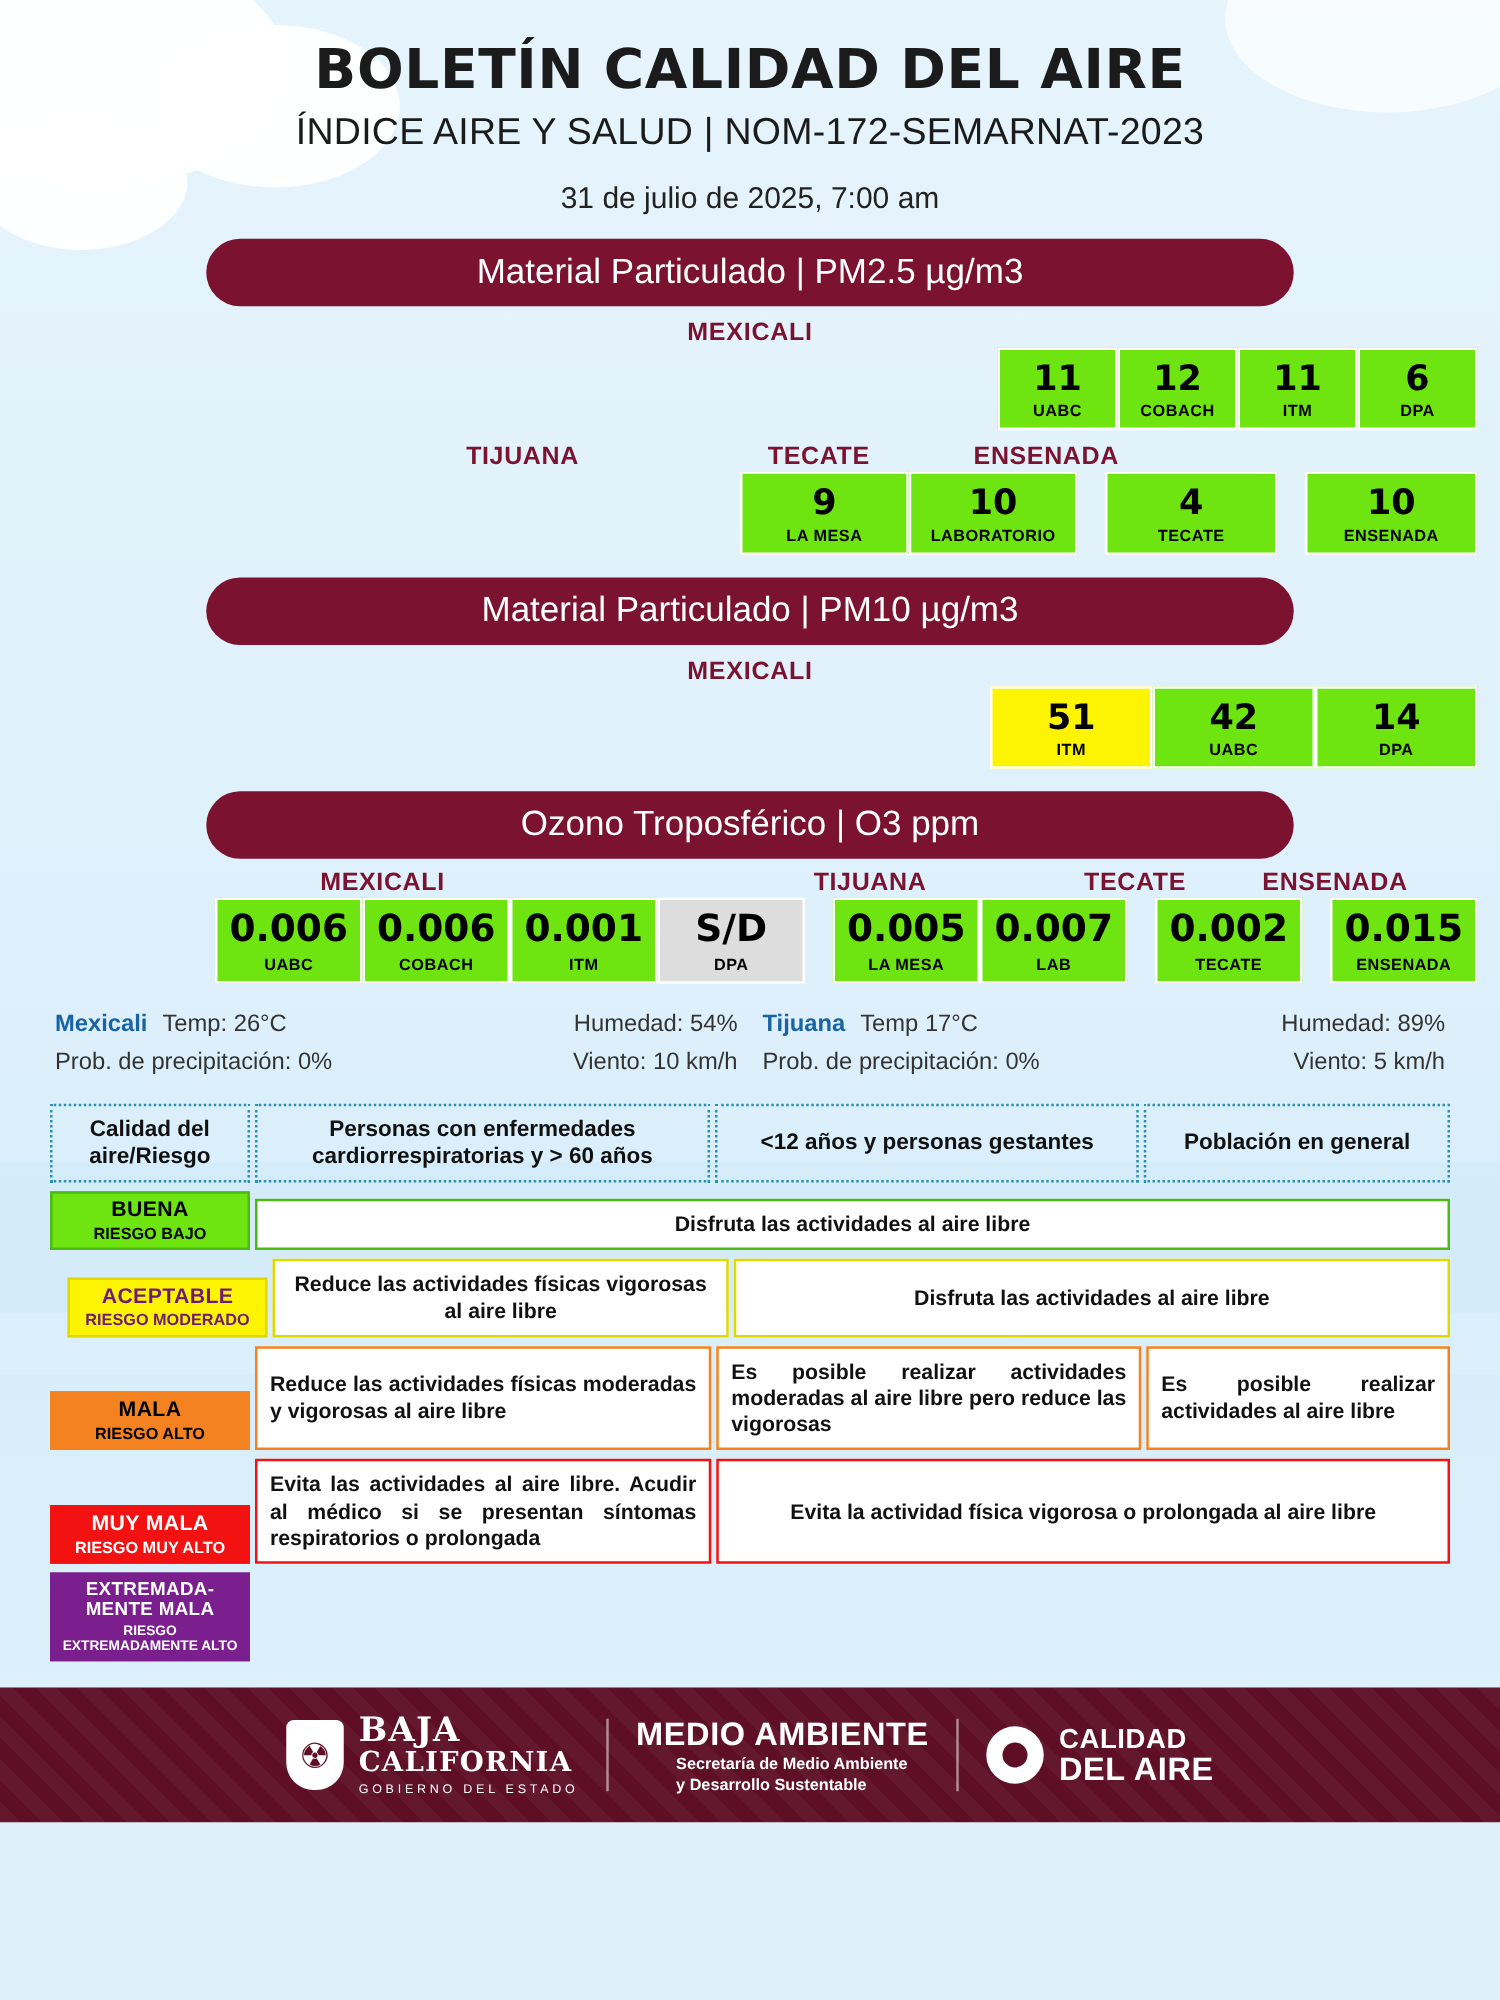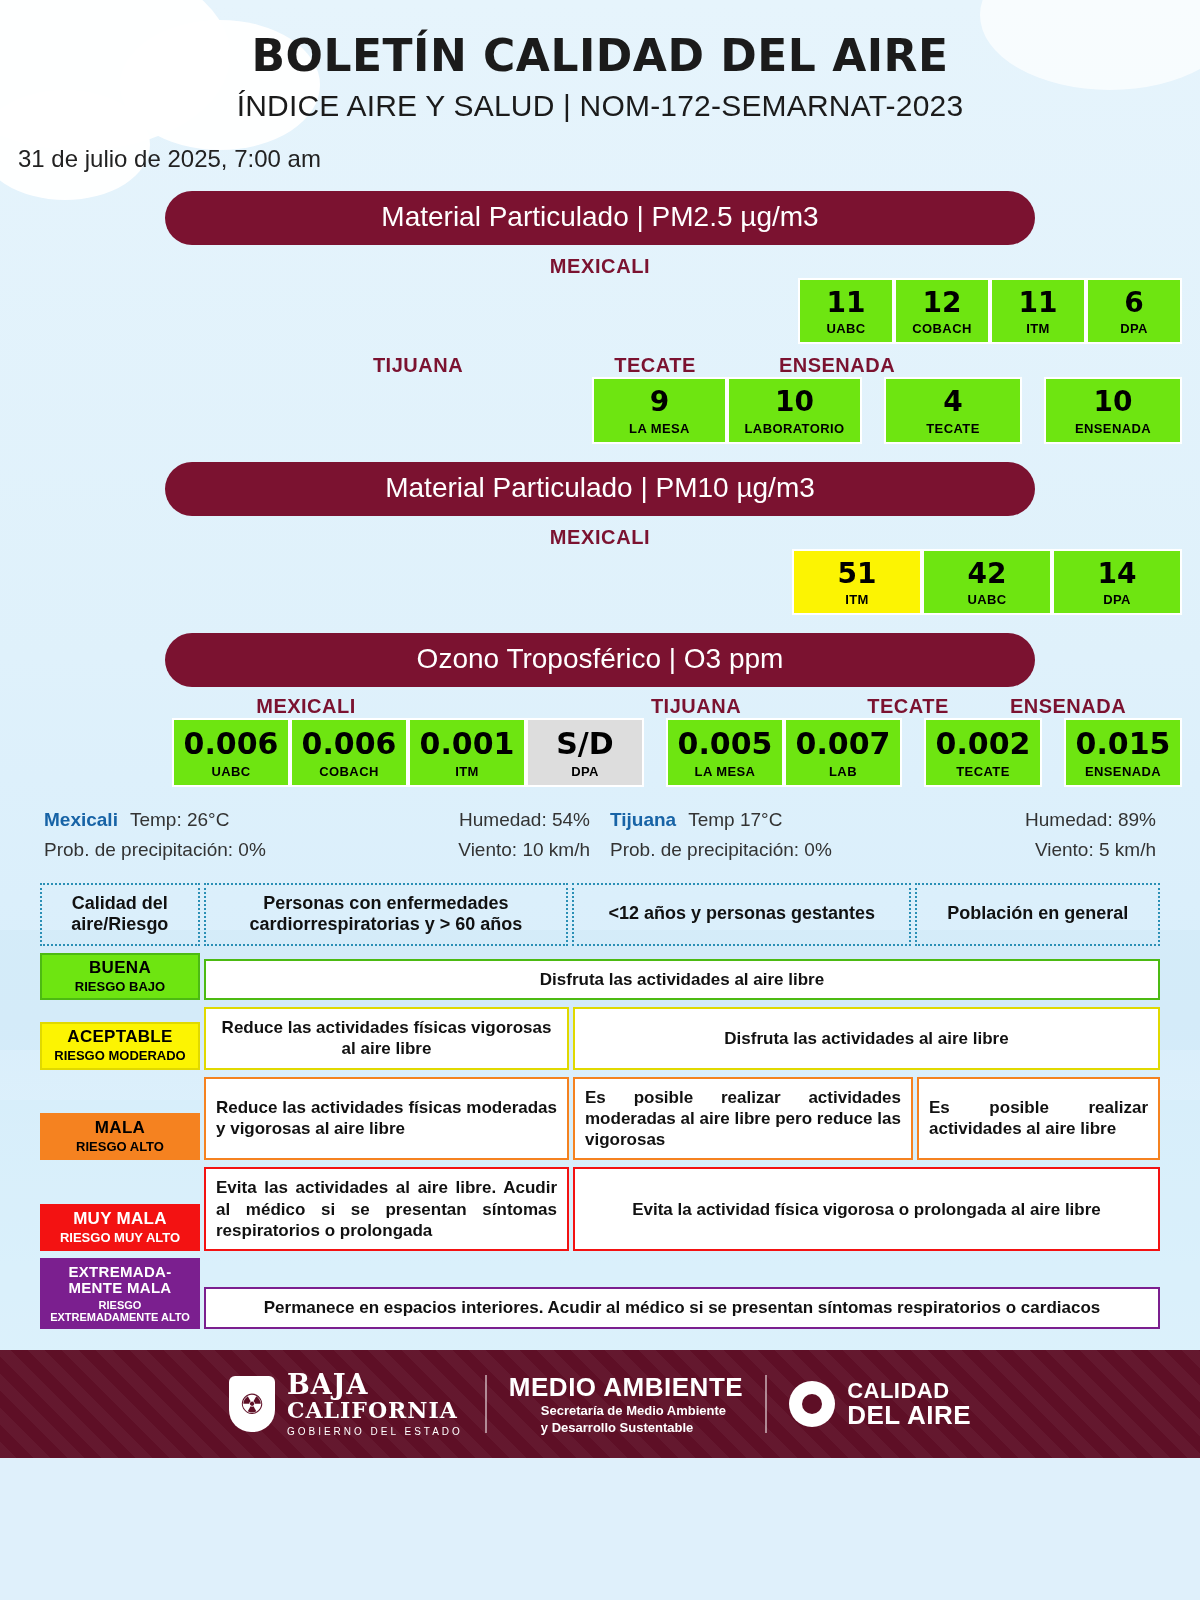--- a/index.html
+++ b/index.html
@@ -45,21 +45,21 @@
   }
   h2.sub {
     text-align: center;
     font-size: 30px;
     font-weight: 400;
     color: #1b1b1b;
     margin-top: 8px;
     letter-spacing: .2px;
   }
   .date {
-    text-align: left;
+    text-align: center;
     font-size: 24px;
     color: #222;
     margin-top: 22px;
   }
 
   .pill {
     margin: 18px auto 0;
     width: 870px;
     background: #7b1230;
     color: #fff;
@@ -147,21 +147,21 @@
     flex: 1; margin-left: 4px; background:#fff;
     display:flex; align-items:center; justify-content:center;
     padding: 8px 10px; font-size: 17px; font-weight: 700; color:#111;
     text-align:center; line-height:1.25;
   }
   .msg.left { text-align: justify; justify-content:flex-start; }
   .msgwrap { display:flex; flex:1; }
 
   .r-buena .cat { background:#6ee511; color:#000; }
   .r-buena .msg, .r-buena .cat { border:2px solid #4cba12; }
-  .r-acept .cat { background:#fcf402; color:#000000; }
+  .r-acept .cat { background:#fcf402; color:#701a75;margin-left:14px; }
   .r-acept .msg, .r-acept .cat { border:2px solid #e0d900; }
   .r-mala .cat { background:#f58220; color:#000; }
   .r-mala .msg, .r-mala .cat { border:2px solid #f58220; }
   .r-muymala .cat { background:#f31212; color:#fff; }
   .r-muymala .msg, .r-muymala .cat { border:2px solid #f31212; }
   .r-extrema .cat { background:#7b1f8f; color:#fff; }
   .r-extrema .msg, .r-extrema .cat { border:2px solid #7b1f8f; }
   .r-extrema .cat .n { font-size: 15px;}
   .r-extrema .cat .r { font-size: 11px;}
 
@@ -409,23 +409,20 @@
           <div class="msg left" style="flex:0 0 365px;">Evita las actividades al aire libre. Acudir al médico si se presentan síntomas respiratorios o prolongada</div>
           <div class="msg">Evita la actividad física vigorosa o prolongada al aire libre</div>
         </div>
       </div>
 
       <div class="trow r-extrema">
         <div class="cat">
           <div class="n">EXTREMADA-MENTE MALA</div>
           <div class="r">RIESGO EXTREMADAMENTE ALTO</div>
         </div>
-        <div class="msgwrap">
-          <div class="msg">Permanece en espacios interiores. Acudir al médico si se presentan síntomas respiratorios o cardiacos</div>
-        </div>
       </div>
     </div>
   </div>
 
   <div class="footer">
     <div class="f-item">
       <div class="shield">☢</div>
       <div class="f-bc">
         <div class="t1">BAJA</div>
         <div class="t2">CALIFORNIA</div>

